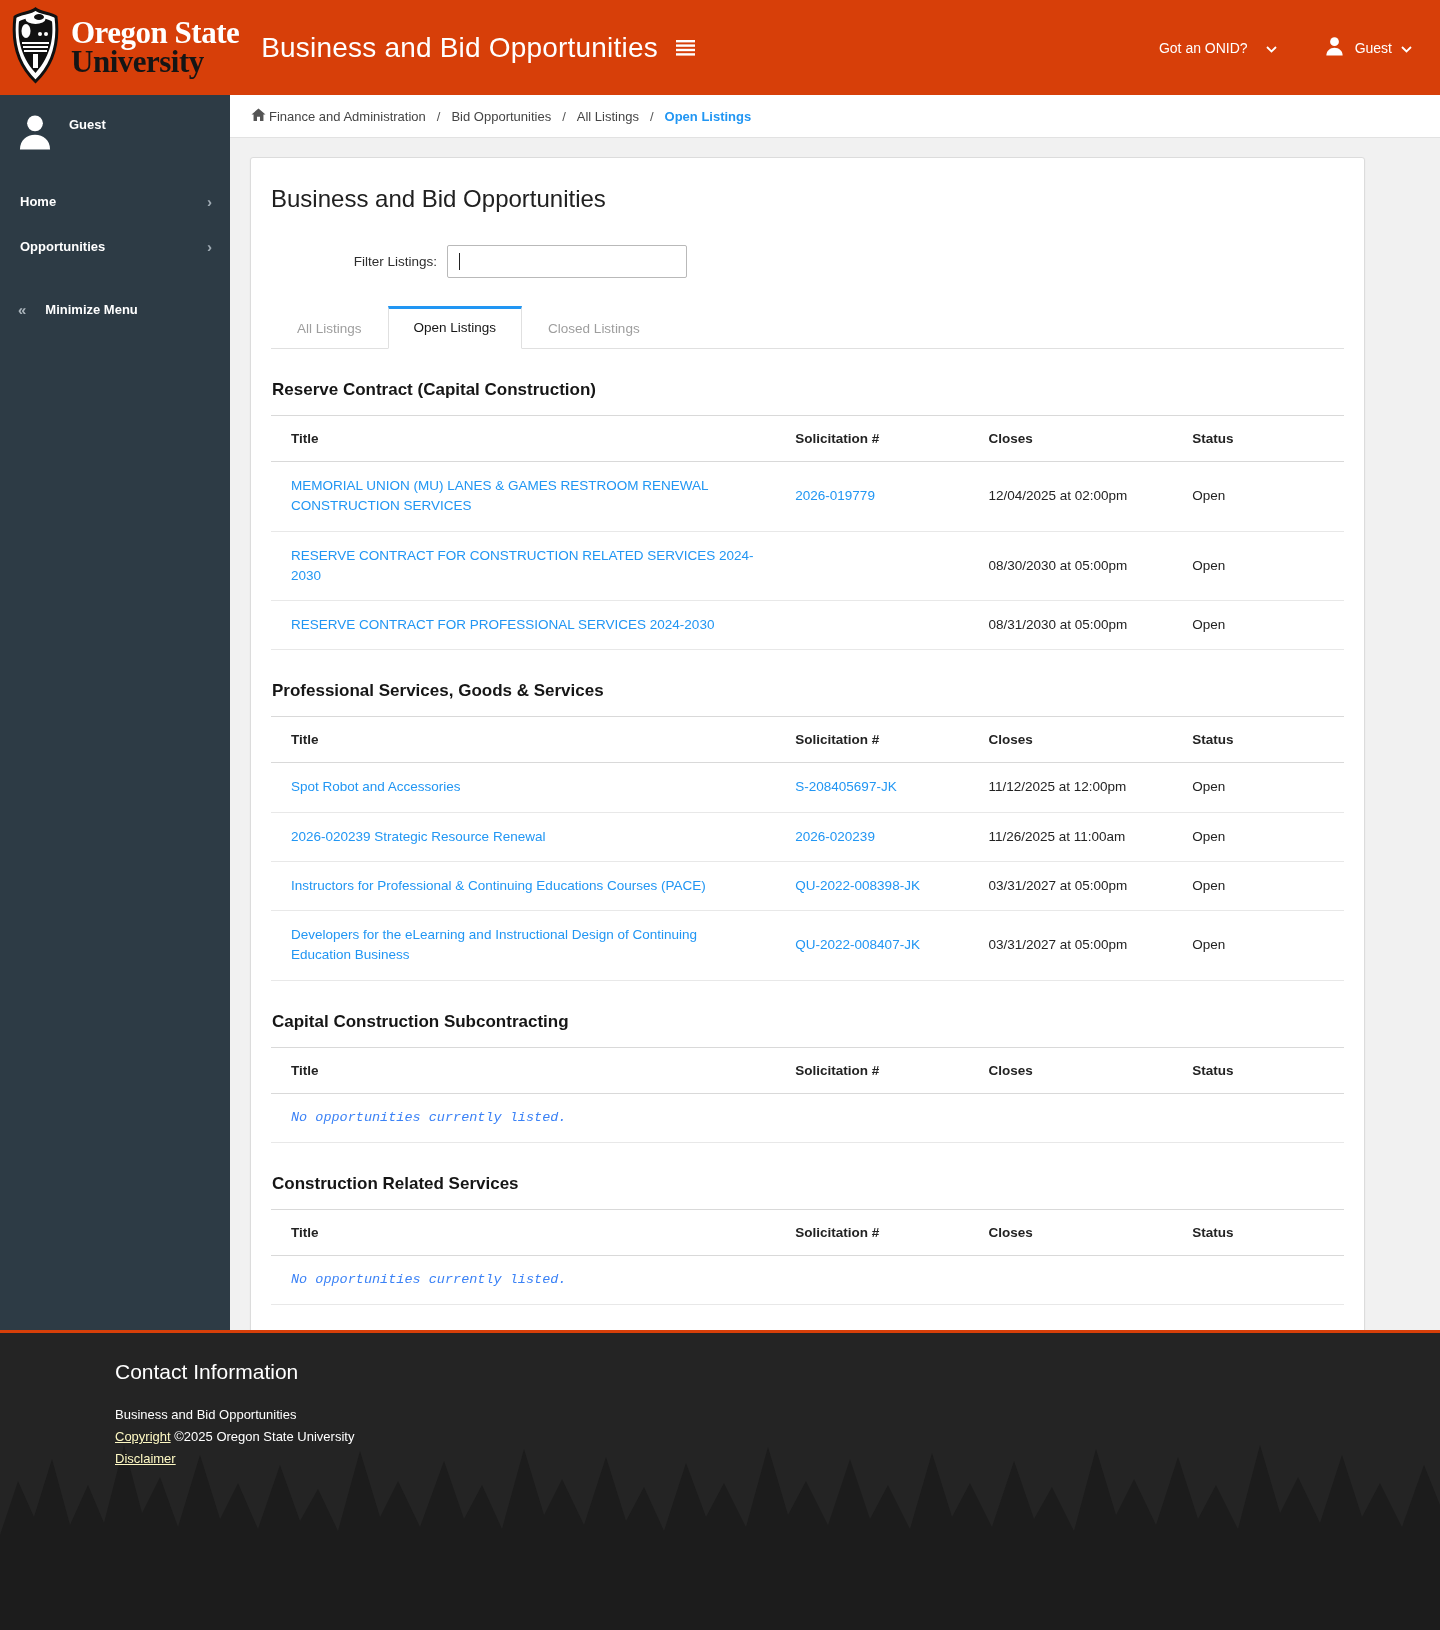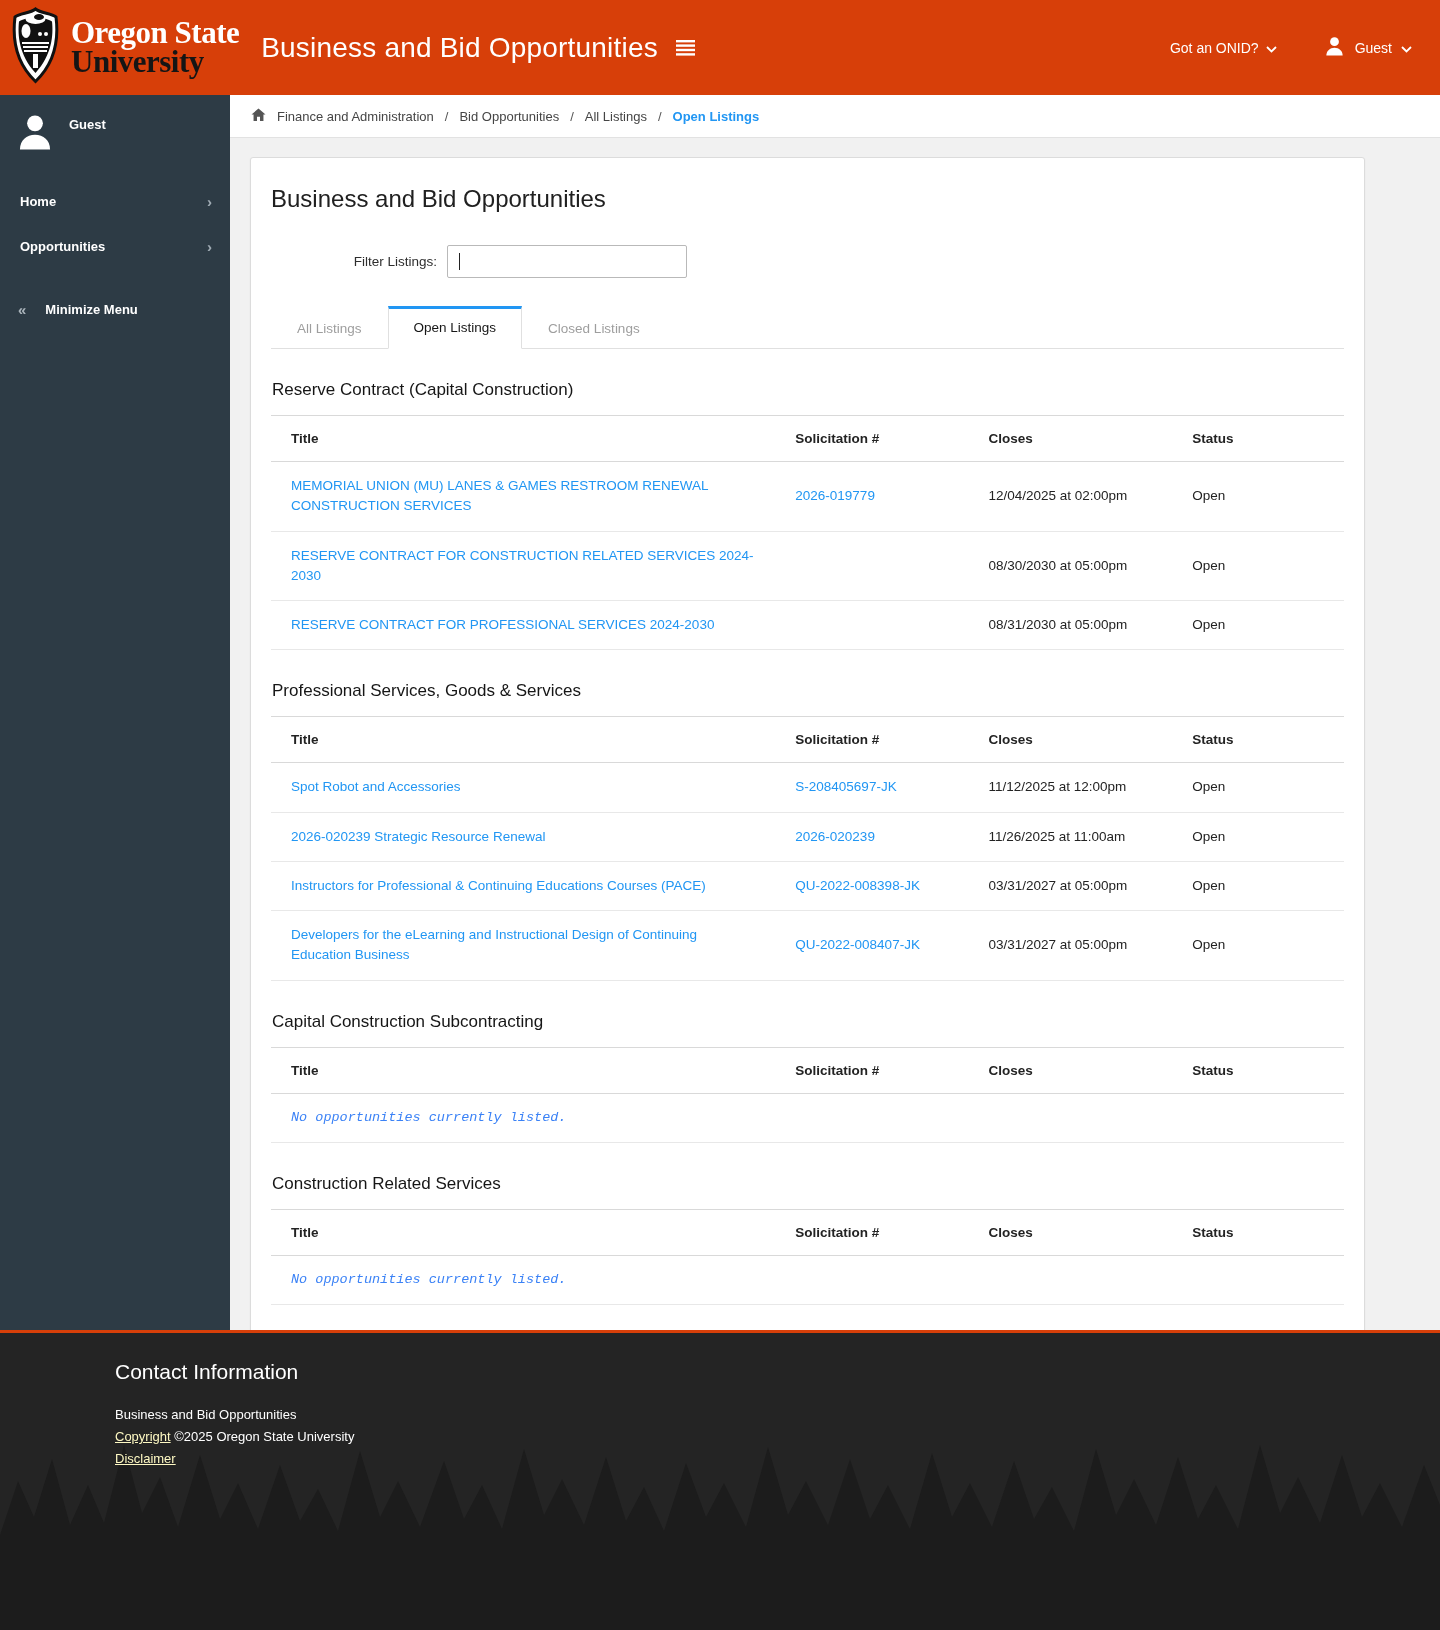--- a/index.html
+++ b/index.html
@@ -22,21 +22,21 @@
     color: #fff;
   }
   .logo { display: flex; align-items: center; gap: 12px; cursor: pointer; }
   .crest { flex: 0 0 auto; }
   .wordmark { font-family: "Liberation Serif", serif; font-weight: bold; line-height: 0.92; letter-spacing: -0.5px; }
   .wordmark-line1 { color: #ffffff; font-size: 31px; }
   .wordmark-line2 { color: #151515; font-size: 31px; }
   .app-title { font-size: 28px; font-weight: 400; margin-left: 22px; letter-spacing: 0.2px; }
   .hamburger { margin-left: 18px; cursor: pointer; display: flex; align-items: center; }
   .header-right { margin-left: auto; display: flex; align-items: center; gap: 46px; }
-  .onid { display: flex; align-items: flex-start; gap: 7px; font-size: 14px; cursor: pointer; }
+  .onid { display: flex; align-items: flex-start; gap: 18px; font-size: 14px; cursor: pointer; }
   .user-menu { display: flex; align-items: center; gap: 9px; font-size: 14px; cursor: pointer; }
 
   
   .body-row { display: flex; height: 1235px; flex: 0 0 1235px; }
 
   
   .sidebar { width: 230px; flex: 0 0 230px; background: #2d3b45; color: #fff; padding-top: 16px; }
   .sidebar-user { display: flex; align-items: flex-start; gap: 15px; padding: 0 14px 0 16px; margin-bottom: 24px; }
   .sidebar-user-label { font-size: 13px; font-weight: bold; margin-top: 6px; }
   .nav-item {
@@ -51,21 +51,21 @@
     font-size: 13px; font-weight: bold; cursor: pointer;
   }
   .minimize-icon { color: #aab4bb; font-size: 15px; line-height: 1; }
 
   
   .main { flex: 1; background: #f1f1f1; display: flex; flex-direction: column; min-width: 0; }
   .breadcrumb {
     height: 43px; flex: 0 0 43px; background: #fff; border-bottom: 1px solid #e2e2e2;
     display: flex; align-items: center; padding: 0 21px; font-size: 13px; color: #454545;
   }
-  .crumbs { display: flex; align-items: center; gap: 11px; margin-left: 11px; }
+  .crumbs { display: flex; align-items: center; gap: 11px; margin-left: 3px; }
   .crumb { cursor: pointer; }
   .crumb.active { color: #2196f3; font-weight: bold; cursor: default; }
   .crumb-sep { color: #555; }
 
   .content { flex: 1; padding: 19px 75px 0 20px; }
   .card {
     background: #fff; border: 1px solid #dcdcdc; border-radius: 3px;
     box-shadow: 0 1px 2px rgba(0,0,0,0.06);
     padding: 27px 20px 42px 20px;
     min-height: 1045px;
@@ -87,21 +87,21 @@
     padding: 14px 25px 13px; font-size: 13.5px; color: #8f8f8f; cursor: pointer;
     border: 1px solid transparent; border-bottom: none; margin-bottom: -1px; background: transparent;
   }
   .tab.active {
     background: #fff; color: #161616; font-weight: 500;
     border-color: #e0e0e0; border-top: 3px solid #2196f3;
     border-bottom: 1px solid #fff; padding-top: 11px;
   }
   .tab.muted { color: #9e9e9e; }
 
-  .section-heading { font-size: 17px; font-weight: 400; color: #161616; margin: 31px 0 15px 1px; }
+  .section-heading { font-size: 17px; font-weight: 700; color: #161616; margin: 31px 0 15px 1px; }
   table.listings { width: 100%; border-collapse: collapse; font-size: 13.5px; color: #232323; }
   table.listings thead th {
     text-align: left; font-weight: bold; padding: 15px 20px;
     border-top: 1px solid #d9d9d9; border-bottom: 1px solid #d9d9d9;
   }
   table.listings tbody td { padding: 14px 20px; border-bottom: 1px solid #e8e8e8; vertical-align: middle; line-height: 1.5; }
   table.listings a { color: #2196f3; text-decoration: none; cursor: pointer; }
   table.listings .empty-note td { font-style: italic; color: #3b82f6; font-family: Liberation Mono, monospace; }
 
   

